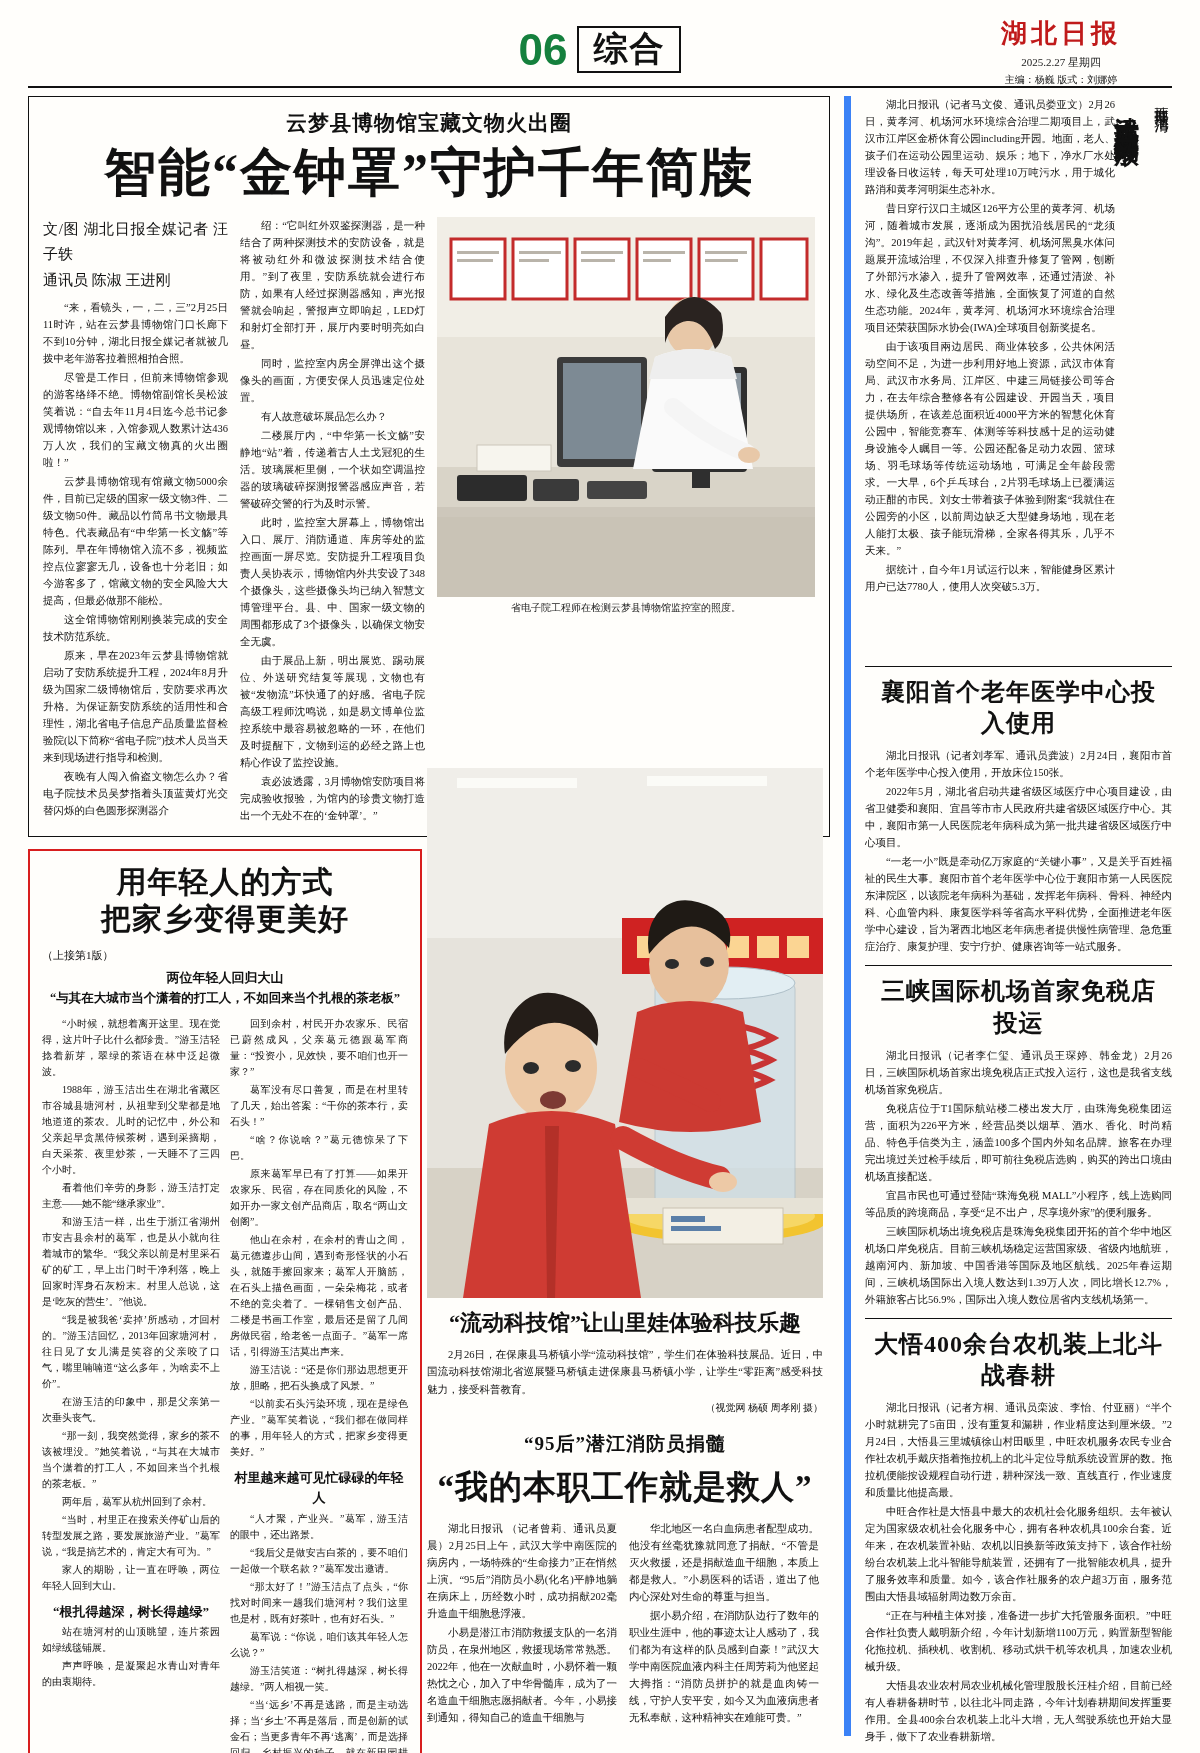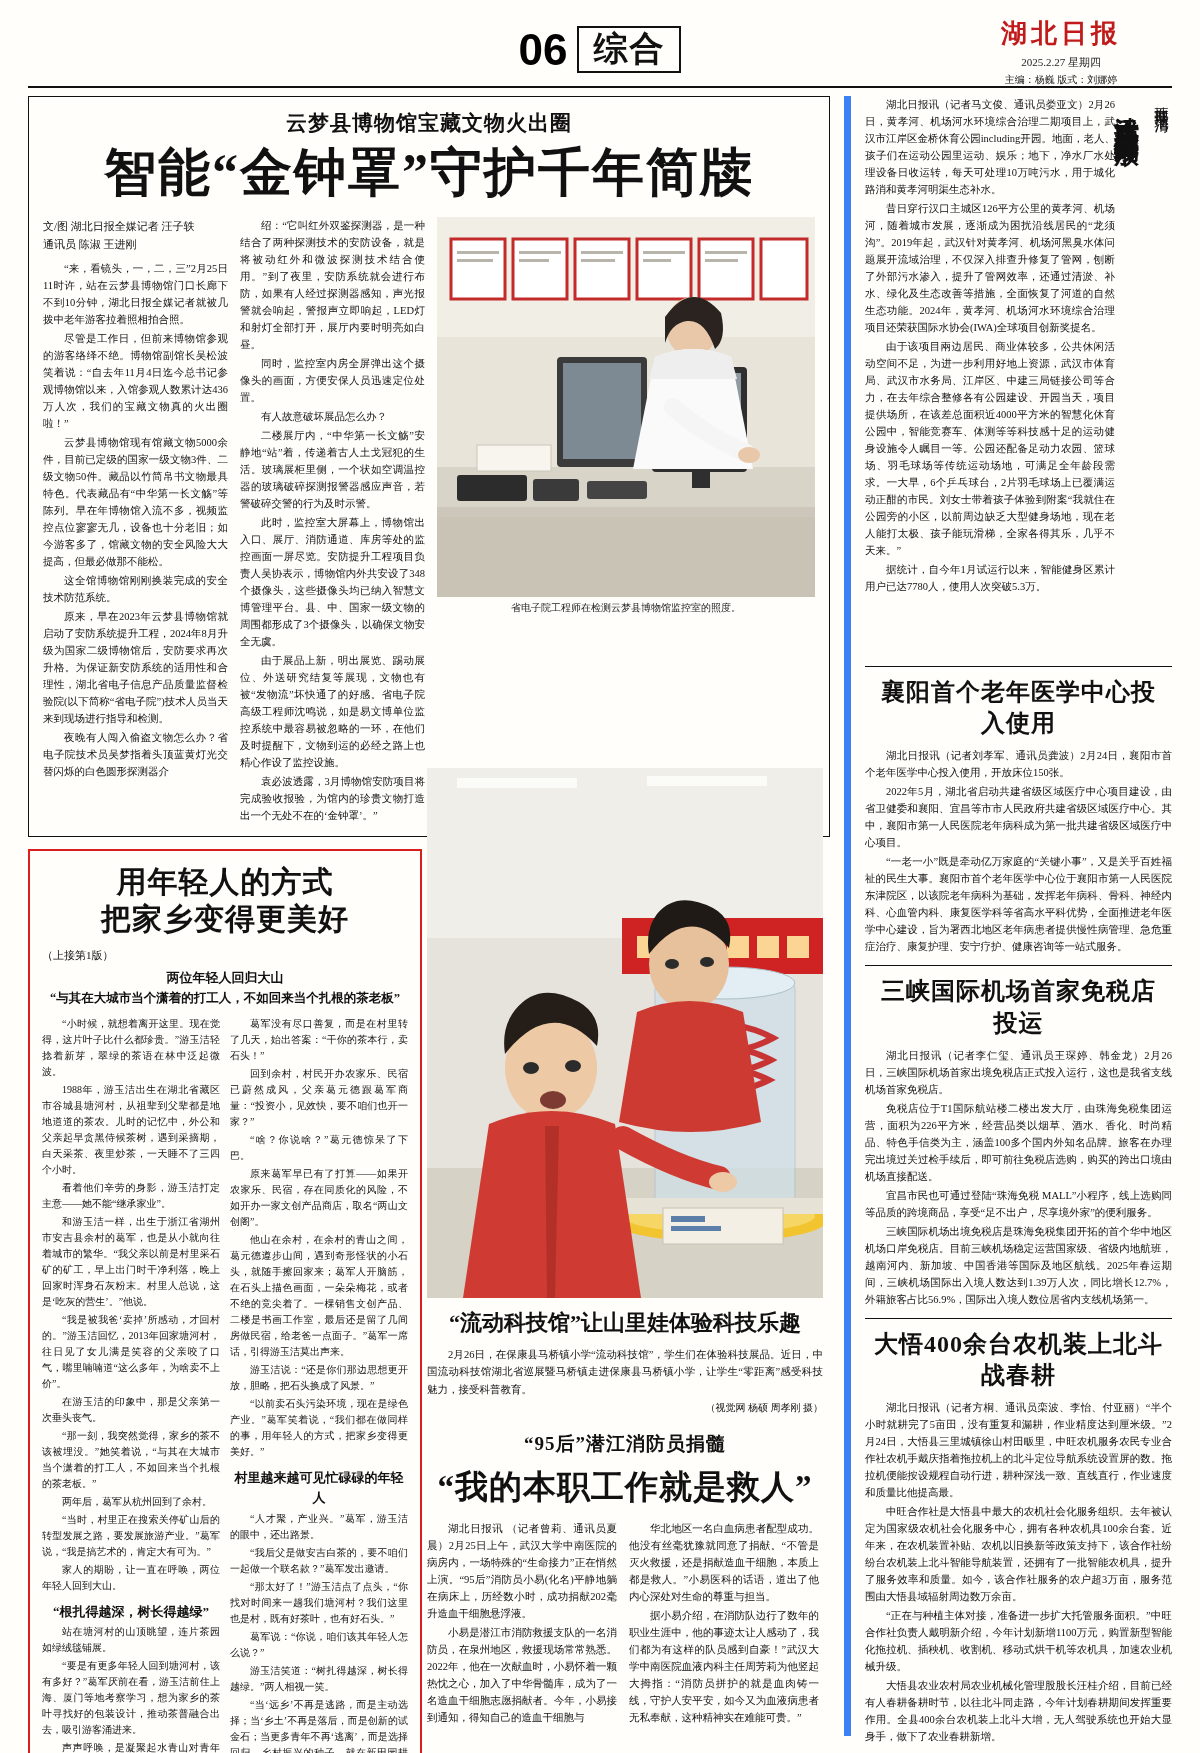--- a/index.html
+++ b/index.html
@@ -19,21 +19,21 @@
     position:relative;
     height:78px;
     border-bottom:2px solid #111;
     margin:10px 10px 0 10px;
     display:flex;
     align-items:flex-start;
     justify-content:center;
   }
   .mast-center { display:flex; align-items:center; gap:10px; padding-top:16px; }
   .mast-pageno {
-    font-size:44px; font-weight:bold; color:#000000;
+    font-size:44px; font-weight:bold; color:#15803d;
     font-family:"Liberation Sans", sans-serif; line-height:1;
   }
   .mast-sect {
     font-size:34px; font-weight:bold; letter-spacing:2px;
     border:2px solid #111; padding:2px 14px 4px 14px; line-height:1.1;
   }
   .mast-right {
     position:absolute; right:6px; top:6px; text-align:center; width:210px;
   }
   .mast-logo {
@@ -50,21 +50,21 @@
 
   
   .box-top { border:1px solid #111; padding:12px 14px 10px 14px; }
   .kicker {
     text-align:center; font-size:21px; font-weight:bold; letter-spacing:1px;
   }
   .headline-main {
     text-align:center; font-size:52px; font-weight:bold; letter-spacing:2px;
     line-height:1.15; margin:6px 0 14px 0;
   }
-  .byline { font-size:11px; line-height:1.7; }
+  .byline { font-size:15px; line-height:1.7; }
   .byline div { text-indent:0; }
 
   
   .cols3 { display:flex; gap:12px; margin-top:8px; }
   .tcol { font-size:10.5px; line-height:1.62; text-align:justify; }
   .tcol p { margin:0 0 2px 0; text-indent:2em; }
 
   .photo-top { width:378px; }
   .cap { font-size:10px; text-align:center; margin-top:4px; color:#222; }
 
@@ -241,27 +241,26 @@
             <p>看着他们辛劳的身影，游玉洁打定主意——她不能“继承家业”。</p>
             <p>和游玉洁一样，出生于浙江省湖州市安吉县余村的葛军，也是从小就向往着城市的繁华。“我父亲以前是村里采石矿的矿工，早上出门时干净利落，晚上回家时浑身石灰粉末。村里人总说，这是‘吃灰的营生’。”他说。</p>
             <p>“我是被我爸‘卖掉’所感动，才回村的。”游玉洁回忆，2013年回家塘河村，往日见了女儿满是笑容的父亲咬了口气，嘴里喃喃道“这么多年，为啥卖不上价”。</p>
             <p>在游玉洁的印象中，那是父亲第一次垂头丧气。</p>
             <p>“那一刻，我突然觉得，家乡的茶不该被埋没。”她笑着说，“与其在大城市当个潇着的打工人，不如回来当个扎根的茶老板。”</p>
             <p>两年后，葛军从杭州回到了余村。</p>
             <p>“当时，村里正在搜索关停矿山后的转型发展之路，要发展旅游产业。”葛军说，“我是搞艺术的，肯定大有可为。”</p>
             <p>家人的期盼，让一直在呼唤，两位年轻人回到大山。</p>
             <div class="rb-sub" style="margin-top:8px;">“根扎得越深，树长得越绿”</div>
             <p>站在塘河村的山顶眺望，连片茶园如绿绒毯铺展。</p>
-            <p>“要是有更多年轻人回到塘河村，该有多好？”葛军厌前在看，游玉洁前住上海、厦门等地考察学习，想为家乡的茶叶寻找好的包装设计，推动茶普融合出去，吸引游客涌进来。</p>
             <p>声声呼唤，是凝聚起水青山对青年的由衷期待。</p>
 
           </div>
           <div class="rb-col" style="width:178px;">
+            <p>回到余村，村民开办农家乐、民宿已蔚然成风，父亲葛元德跟葛军商量：“投资小，见效快，要不咱们也开一家？”</p>
             <p>葛军没有尽口善复，而是在村里转了几天，始出答案：“干你的茶本行，卖石头！”</p>
-            <p>回到余村，村民开办农家乐、民宿已蔚然成风，父亲葛元德跟葛军商量：“投资小，见效快，要不咱们也开一家？”</p>
             <p>“啥？你说啥？”葛元德惊呆了下巴。</p>
             <p>原来葛军早已有了打算——如果开农家乐、民宿，存在同质化的风险，不如开办一家文创产品商店，取名“两山文创阁”。</p>
             <p>他山在余村，在余村的青山之间，葛元德遵步山间，遇到奇形怪状的小石头，就随手擦回家来；葛军人开脑筋，在石头上描色画面，一朵朵梅花，或者不绝的竞尖着了。一棵销售文创产品、二楼是书画工作室，最后还是留了几间房做民宿，给老爸一点面子。”葛军一席话，引得游玉洁莫出声来。</p>
             <p>游玉洁说：“还是你们那边思想更开放，胆略，把石头换成了风景。”</p>
             <p>“以前卖石头污染环境，现在是绿色产业。”葛军笑着说，“我们都在做同样的事，用年轻人的方式，把家乡变得更美好。”</p>
             <div class="rb-sub" style="margin-top:8px;">村里越来越可见忙碌碌的年轻人</div>
             <p>“人才聚，产业兴。”葛军，游玉洁的眼中，还出路景。</p>
             <p>“我后父是做安吉白茶的，要不咱们一起做一个联名款？”葛军发出邀请。</p>
             <p>“那太好了！”游玉洁点了点头，“你找对时间来一趟我们塘河村？我们这里也是村，既有好茶叶，也有好石头。”</p>
             <p>葛军说：“你说，咱们该其年轻人怎么说？”</p>

